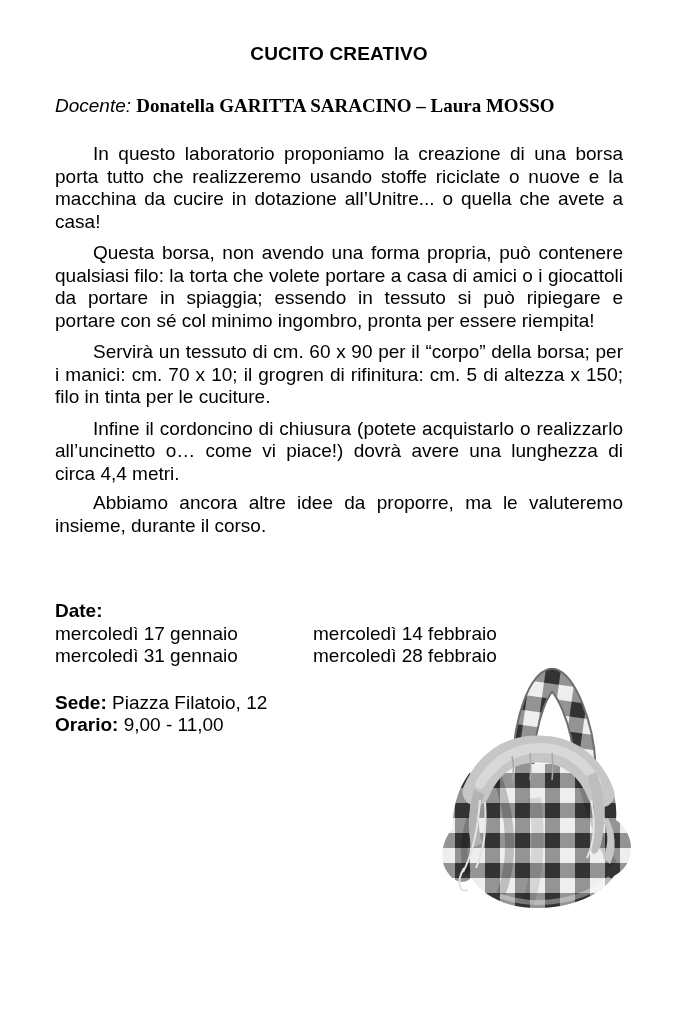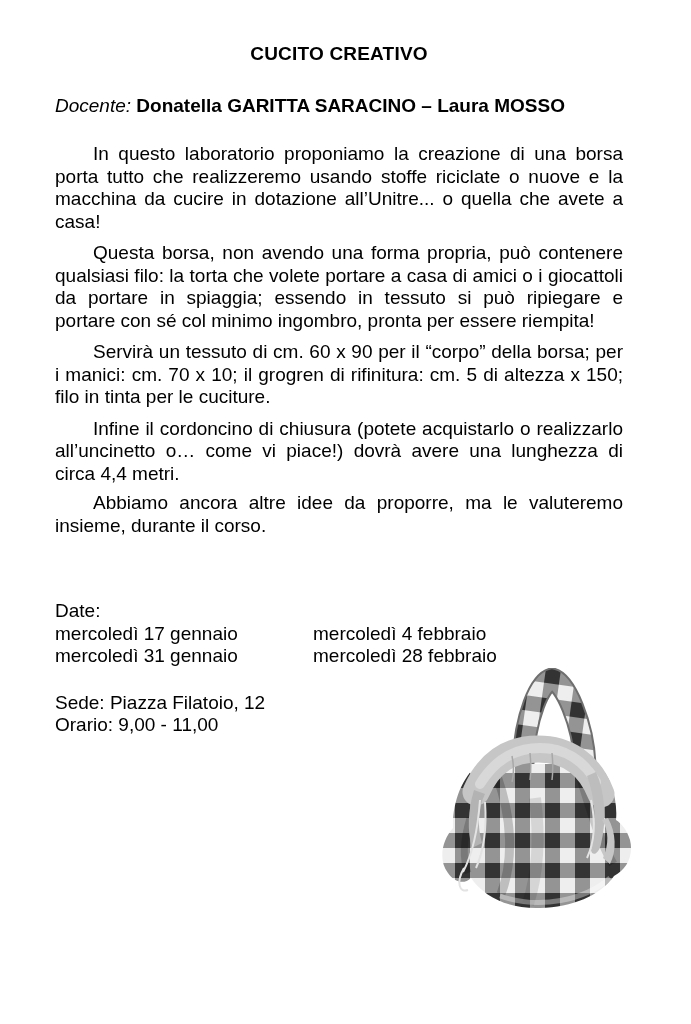--- a/index.html
+++ b/index.html
@@ -18,30 +18,30 @@
   }
   .title{
     margin:0;
     font-size:19px;
     font-weight:700;
     text-align:center;
     letter-spacing:0.2px;
   }
   .docente-line{margin:29px 0 0 0;}
   .docente-label{font-style:italic;}
-  .docente-names{font-weight:700;}
+  .docente-names{font-weight:700;font-family:Liberation Serif, serif;}
   .par{
     margin:9px 0 0 0;
     text-align:justify;
     text-indent:38px;
   }
   .par.first{margin-top:26px;}
   .par.p5{margin-top:7px;}
   .dates-section{margin-top:63px;}
-  .bold{font-weight:400;margin-top:14px;}
+  .bold{font-weight:700;margin-top:14px;}
   .dates-grid{
     display:grid;
     grid-template-columns:258px 1fr;
   }
   .sede-block{margin-top:24px;}
   .bag-photo{
     position:absolute;
     left:440px;
     top:668px;
     width:197px;
@@ -60,21 +60,21 @@
   <p class="par first">In questo laboratorio proponiamo la creazione di una borsa porta tutto che realizzeremo usando stoffe riciclate o nuove e la macchina da cucire in dotazione all’Unitre... o quella che avete a casa!</p>
   <p class="par">Questa borsa, non avendo una forma propria, può contenere qualsiasi filo: la torta che volete portare a casa di amici o i giocattoli da portare in spiaggia; essendo in tessuto si può ripiegare e portare con sé col minimo ingombro, pronta per essere riempita!</p>
   <p class="par">Servirà un tessuto di cm. 60 x 90 per il “corpo” della borsa; per i manici: cm. 70 x 10; il grogren di rifinitura: cm. 5 di altezza x 150; filo in tinta per le cuciture.</p>
   <p class="par">Infine il cordoncino di chiusura (potete acquistarlo o realizzarlo all’uncinetto o… come vi piace!) dovrà avere una lunghezza di circa 4,4 metri.</p>
   <p class="par p5">Abbiamo ancora altre idee da proporre, ma le valuteremo insieme, durante il corso.</p>
 
   <div class="dates-section">
     <div class="bold">Date:</div>
     <div class="dates-grid">
       <div>mercoledì 17 gennaio</div>
-      <div>mercoledì 4 febbraio</div>
+      <div>mercoledì 14 febbraio</div>
       <div>mercoledì 31 gennaio</div>
       <div>mercoledì 28 febbraio</div>
     </div>
   </div>
 
   <div class="sede-block">
     <div><span class="bold">Sede:</span> <span>Piazza Filatoio, 12</span></div>
     <div><span class="bold">Orario:</span> <span>9,00 - 11,00</span></div>
   </div>
 

